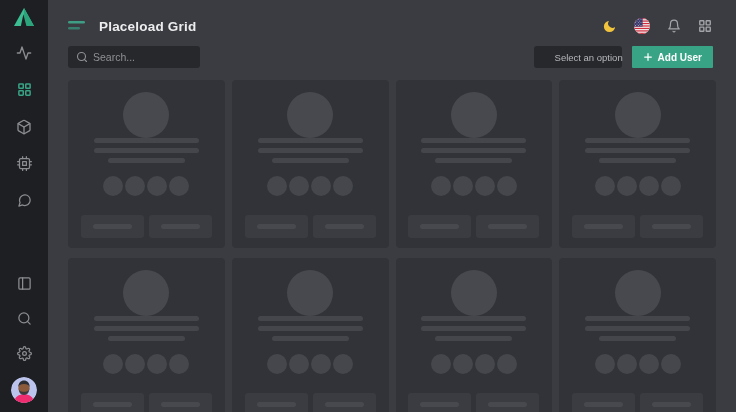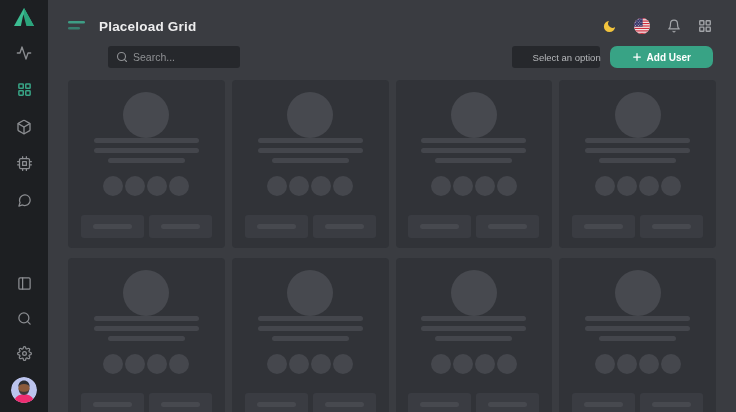--- a/index.html
+++ b/index.html
@@ -31,39 +31,39 @@
 
   
   .main { flex: 1; display: flex; flex-direction: column; min-width: 0; }
 
   .titlebar { height: 34px; display: flex; align-items: center; padding: 18px 24px 0 20px; }
   .menu-toggle { background: none; border: none; cursor: pointer; display: flex; padding: 0; }
   .page-title { font-size: 13.5px; font-weight: 700; color: #ededee; margin-left: 13px; letter-spacing: .2px; }
   .titlebar-right { margin-left: auto; display: flex; align-items: center; gap: 17px; }
   .tb-icon { background: none; border: none; padding: 0; cursor: pointer; display: flex; align-items: center; color: #a2a4a8; }
 
-  .toolbar { height: 22px; margin-top: 12px; display: flex; align-items: center; padding: 0 23px 0 20px; margin-left: 40px; }
+  .toolbar { height: 22px; margin-top: 12px; display: flex; align-items: center; padding: 0 23px 0 20px; }
   .search-wrap { position: relative; width: 132px; height: 22px; }
   .search-wrap .mag { position: absolute; left: 8px; top: 5px; color: #8f9194; pointer-events: none; }
   .search-input {
     width: 100%; height: 100%; background: var(--input-bg, #26282c); border: none; border-radius: 3px;
     color: #c7c9cc; font-size: 10.5px; padding: 0 8px 0 25px; outline: none;
     font-family: "Liberation Sans", sans-serif;
   }
   .search-input::placeholder { color: #8f9194; }
   .toolbar-right { margin-left: auto; display: flex; align-items: center; gap: 10px; }
   .select-box {
     width: 88px; height: 22px; background: var(--input-bg, #26282c); border-radius: 3px;
     display: flex; align-items: center; padding: 0 8px 0 21px; cursor: pointer; border: none;
   }
   .select-label { font-size: 9.5px; color: #b6b8bb; flex: 1; text-align: left; white-space: nowrap; }
   .add-btn {
-    height: 22px; background: var(--accent, #38a385); border: none; border-radius: 7px;
+    height: 22px; background: var(--accent, #38a385); border: none; border-radius: 1px;
     color: #fff; font-size: 10px; font-weight: 700; display: flex; align-items: center; gap: 5px;
-    padding: 0 22px; cursor: pointer; font-family: "Liberation Sans", sans-serif;
+    padding: 0 11px; cursor: pointer; font-family: "Liberation Sans", sans-serif;
   }
 
   
   .grid {
     padding: 12px 20px 0 20px;
     display: grid; grid-template-columns: repeat(4, 1fr);
     column-gap: 7px; row-gap: 10px;
   }
   .card {
     height: 168px; background: var(--card-bg, #313338); border-radius: 4px;

